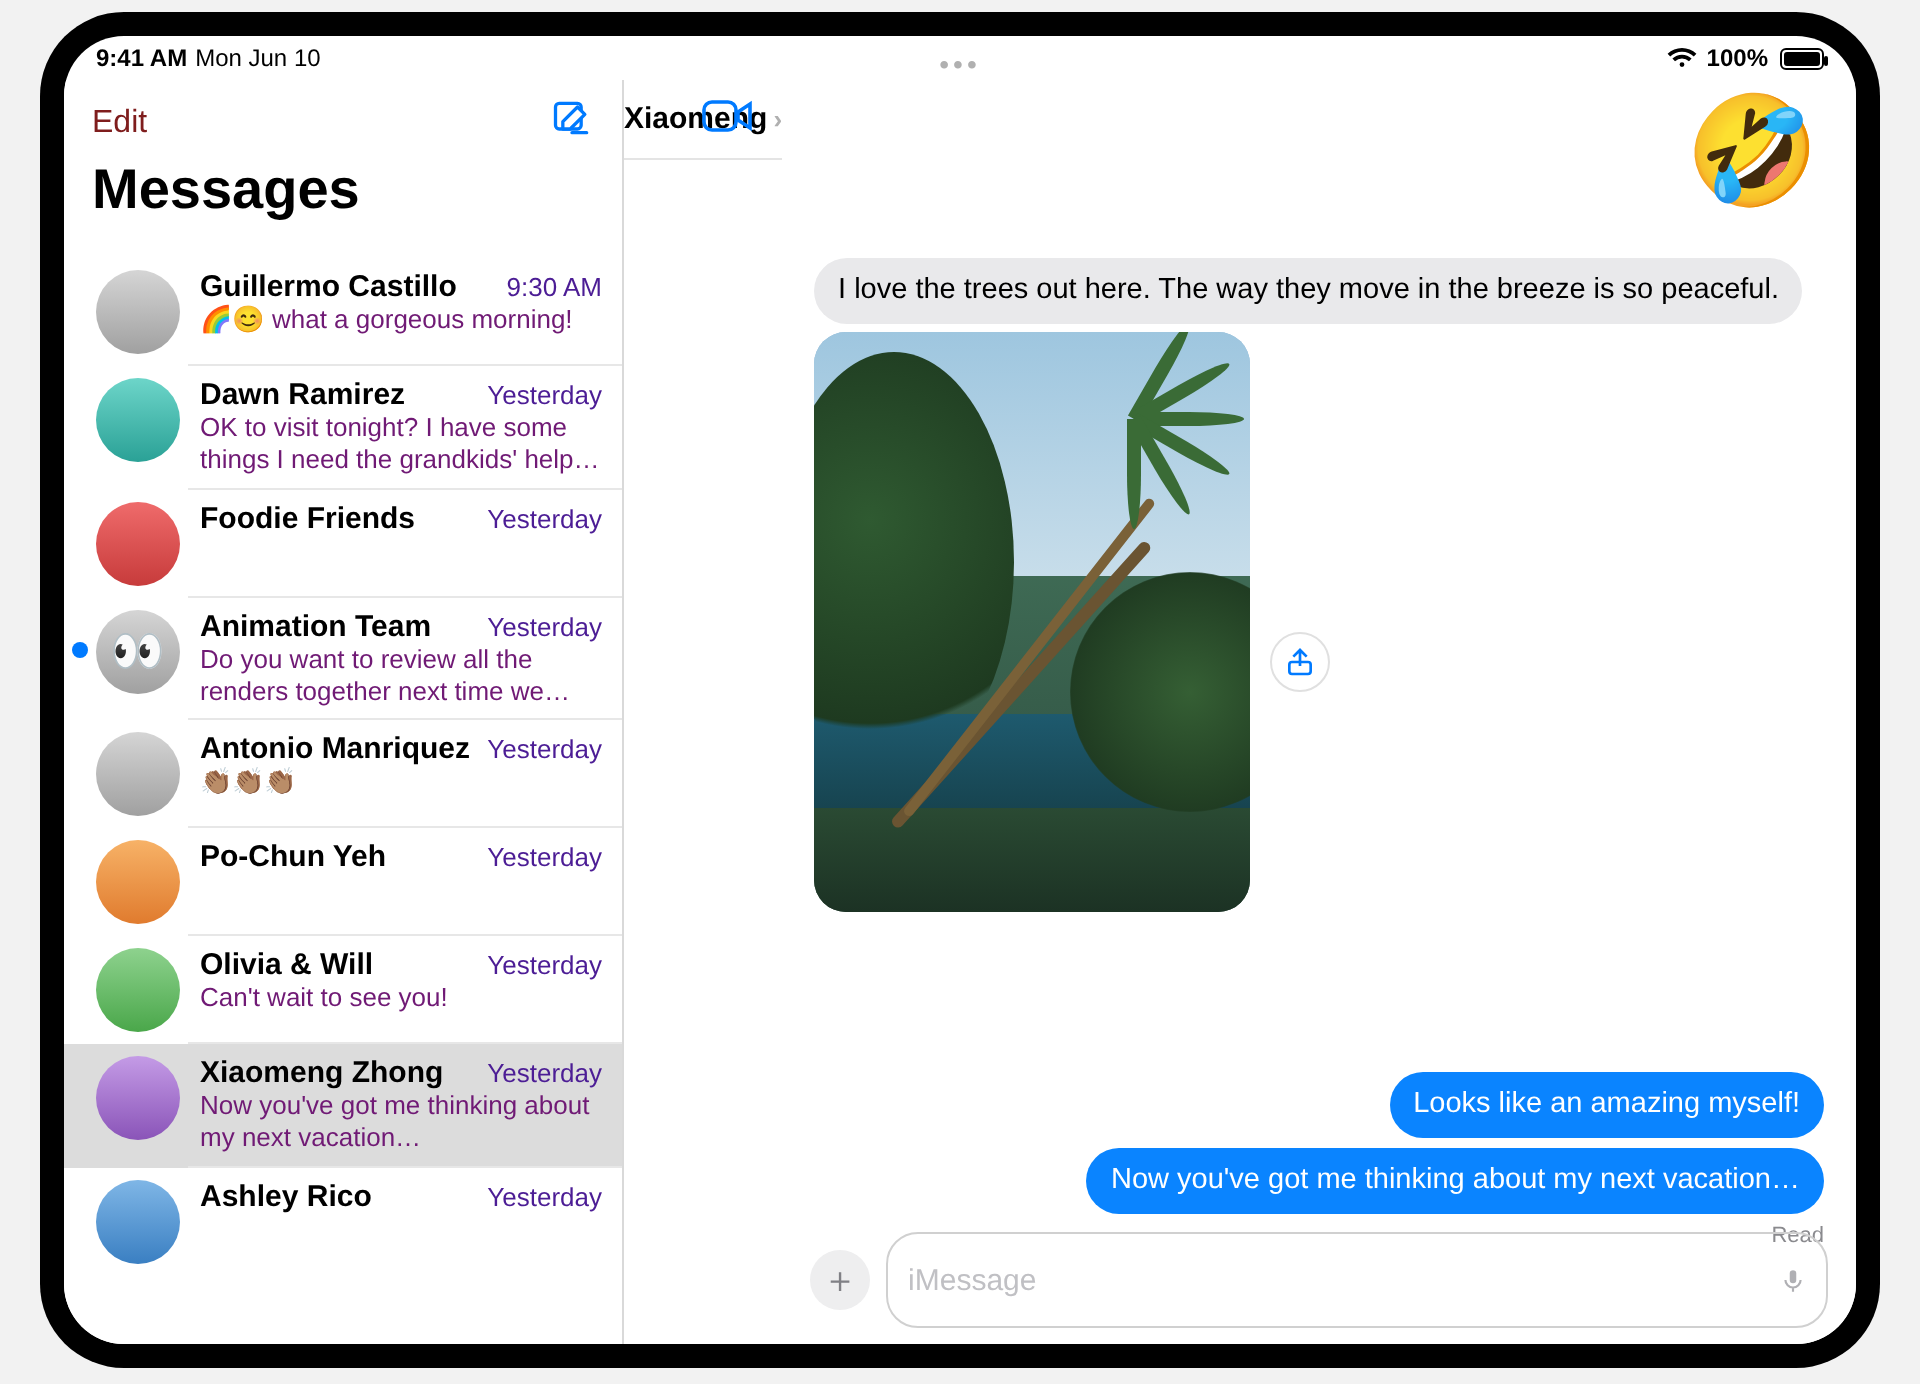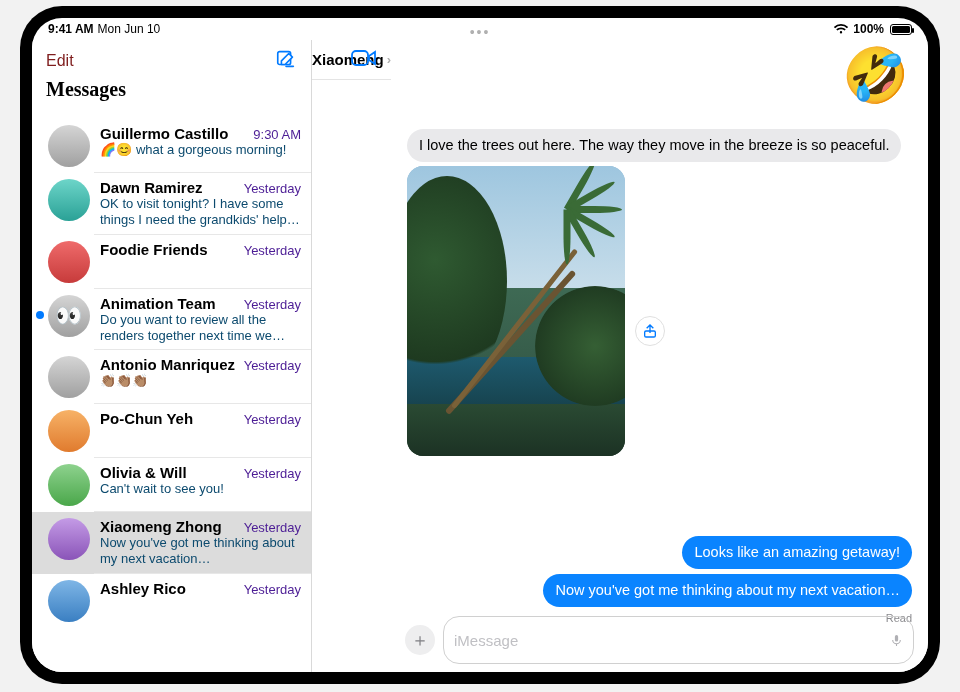--- a/index.html
+++ b/index.html
@@ -33,21 +33,21 @@
   
   .content { flex:1; display:flex; overflow:hidden; }
   .sidebar {
     width:280px; border-right:1px solid #d9d9d9; display:flex; flex-direction:column; background:#fff;
   }
   .side-top {
     display:flex; align-items:center; justify-content:space-between; padding:8px 14px 4px 14px;
   }
   .edit-btn { color:#7f1d1d; font-size:16px; cursor:pointer; }
   .compose { color:#007aff; cursor:pointer; }
-  .side-title { font-size:20px; font-weight:700; padding:0 14px 18px 14px;font-family:Liberation Serif, serif; }
+  .side-title { font-size:28px; font-weight:700; padding:0 14px 18px 14px; }
   .search {
     margin:0 12px 8px 12px; background:#eeeeef; border-radius:10px; height:32px;
     display:flex; align-items:center; padding:0 8px; color:#8a8a8e;
   }
   .search svg { flex:0 0 auto; }
   .search input {
     flex:1; border:none; background:transparent; font-size:15px; color:#333; outline:none;
     padding:0 6px;
   }
   .search input::placeholder { color:#8a8a8e; }
@@ -63,21 +63,21 @@
   .avatar {
     width:42px; height:42px; border-radius:50%; flex:0 0 auto;
     display:flex; align-items:center; justify-content:center; font-size:22px;
     background:linear-gradient(#b8b8b8,#8e8e8e); color:#fff;
   }
   .conv-body { flex:1; min-width:0; }
   .conv-row1 { display:flex; justify-content:space-between; align-items:baseline; gap:6px; }
   .conv-name { font-size:15px; font-weight:600; white-space:nowrap; overflow:hidden; text-overflow:ellipsis; }
   .conv-time { font-size:13px; color:#4c1d95; white-space:nowrap; }
   .conv-preview {
-    font-size:13px; color:#0c4a6e; line-height:1.25;
+    font-size:13px; color:#701a75; line-height:1.25;
     display:-webkit-box; -webkit-line-clamp:2; -webkit-box-orient:vertical; overflow:hidden;
   }
   .unread-dot {
     position:absolute; left:4px; top:22px; width:8px; height:8px; background:#007aff; border-radius:50%;
   }
 
   
   .chat { flex:1; display:flex; background:#fff; }
   .chat-header {
     height:40px; display:flex; align-items:center; justify-content:center; position:relative;
@@ -337,21 +337,21 @@
             <div class="reply-btn">
               <svg width="16" height="16" viewBox="0 0 24 24" fill="none" stroke="#007aff" stroke-width="2">
                   <path d="M12 3v12M7 8l5-5 5 5"></path>
                   <rect x="4" y="12" width="16" height="9" rx="2"></rect>
                 </svg>
             </div>
           </div>
 
           <div class="out-stack">
             <div class="row out">
-                <span class="bubble outgoing">Looks like an amazing getaway!</span>
+                <span class="bubble outgoing">Looks like an amazing myself!</span>
               </div>
             <div class="row out">
                 <span class="bubble outgoing">Now you've got me thinking about my next vacation…</span>
               </div>
             <div class="read">Read</div>
           </div>
 
           <div class="composer">
             <div class="plus">＋</div>
             <div class="msg-input-wrap">

